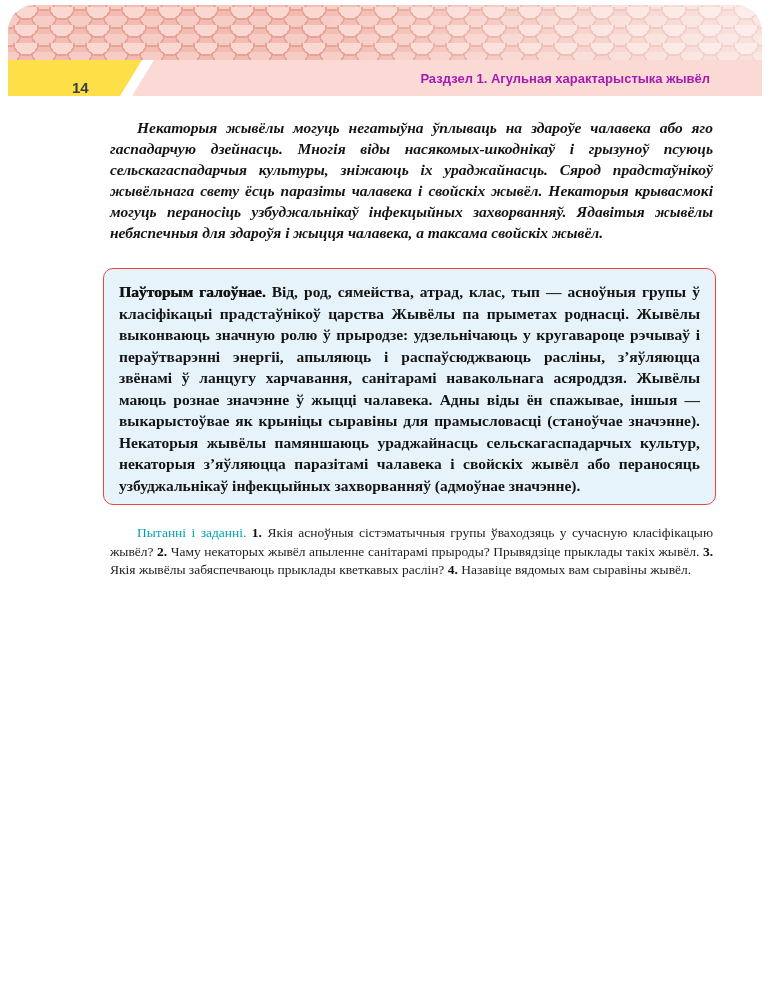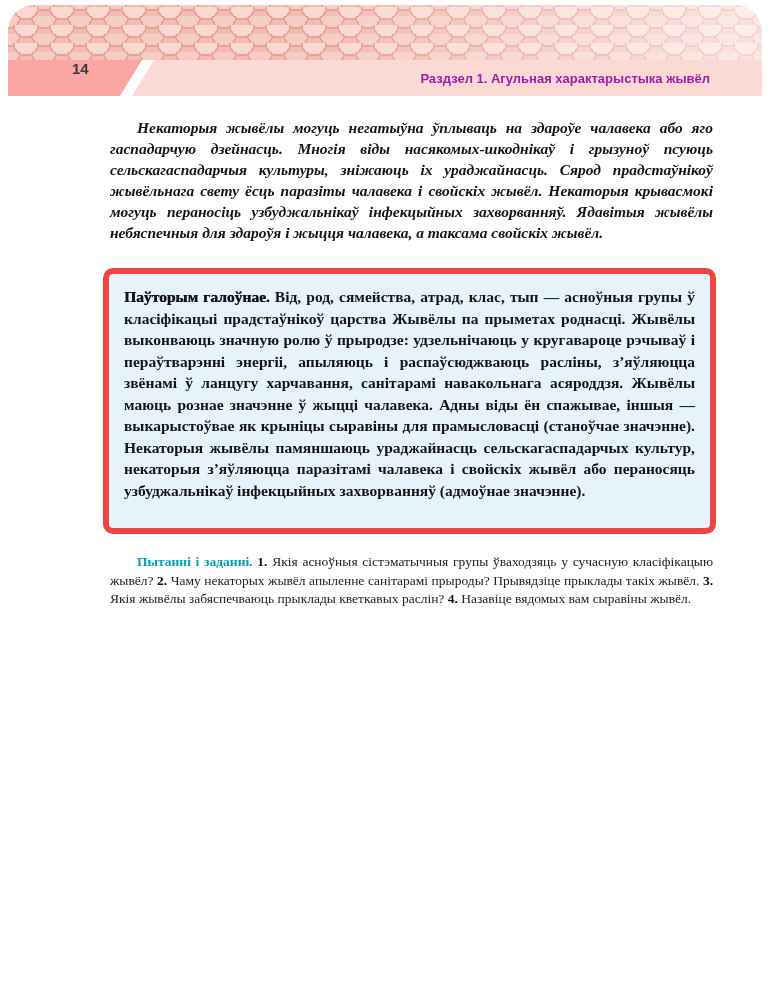--- a/index.html
+++ b/index.html
@@ -20,23 +20,23 @@
       radial-gradient(circle at 50% 0, #f9d8d1 0 11.5px, #e7a196 11.5px 13px, rgba(0,0,0,0) 13.5px),
       radial-gradient(circle at 50% 0, #f6cdc5 0 11.5px, #e7a196 11.5px 13px, rgba(0,0,0,0) 13.5px);
     background-size:100% 100%, 36px 18px, 36px 18px;
     background-position:0 0, 0 2px, 18px 11px;
     background-repeat:no-repeat, repeat, repeat;
   }
 
   .band { position:absolute; top:60px; left:8px; right:8px; height:36px; }
   .band-left {
     position:absolute; left:0; top:0; height:100%; width:134px;
-    background:#fca5a5;
+    background:#fde047;
     clip-path:polygon(0 0, 100% 0, calc(100% - 22px) 100%, 0 100%);
-    display:flex; align-items:flex-start;
+    display:flex; align-items:flex-end;
   }
   .page-number {
     margin-left:64px;
     font-family:"Liberation Sans","DejaVu Sans",sans-serif;
     font-size:15px; font-weight:bold; color:#3c3c3c;
   }
   .band-right {
     position:absolute; left:120px; right:0; top:0; height:100%;
     background:#fbdad6;
     clip-path:polygon(26px 0, 100% 0, 100% 100%, 4px 100%);
@@ -52,36 +52,36 @@
 
   .intro {
     margin-top:21px;
     font-size:15.5px; line-height:21px; font-weight:bold; color:#141414;
     text-align:justify; text-indent:27px;font-style:italic;
   }
 
   .summary-box {
     margin:25px -3px 0 -7px;
     background:#e7f3fb;
-    border:6px solid #ef4444;
+    border:1px solid #ef4444;
     border-radius:10px;
-    padding:12px 15px 27px;
+    padding:12px 15px 8px;
   }
   .summary-box p {
     font-size:15.5px; line-height:21.5px; font-weight:bold; color:#141414;
     text-align:justify;
   }
   .lead { text-shadow:0.5px 0 currentColor; }
 
   .questions {
     margin-top:19px;
     font-size:13.5px; line-height:18.5px; color:#222222;
     text-align:justify; text-indent:27px;
   }
-  .q-lead { color:#00a3b3; font-weight:bold; }
+  .q-lead { color:#00a3b3; font-weight:normal; }
   .q-num { font-weight:bold; color:#111111; }
 </style>
 </head>
 <body>
 
 <div class="page">
 
   <header>
     <div class="scales"></div>
     <div class="band">

